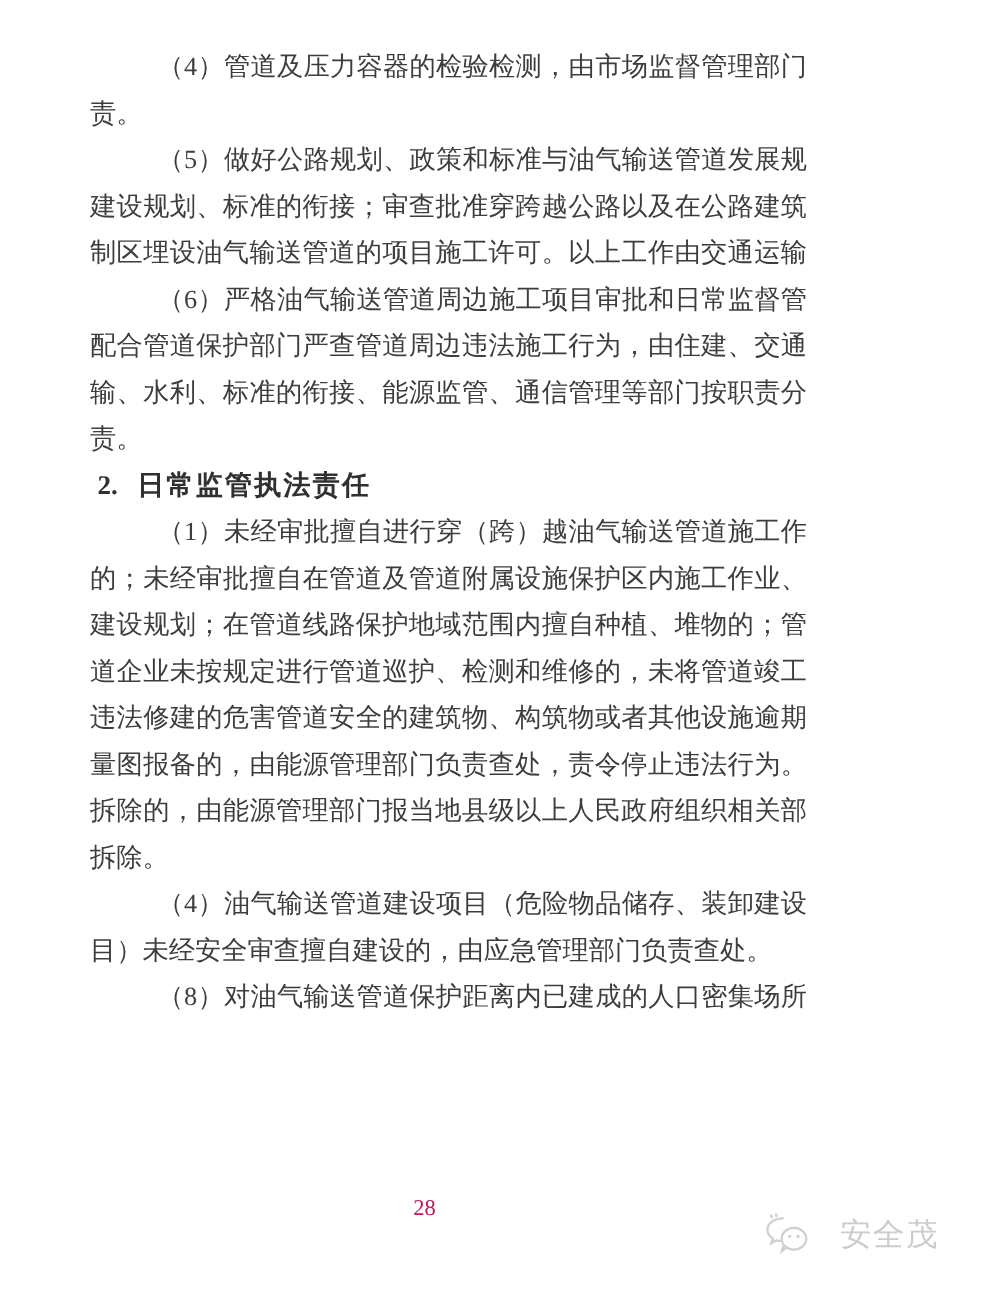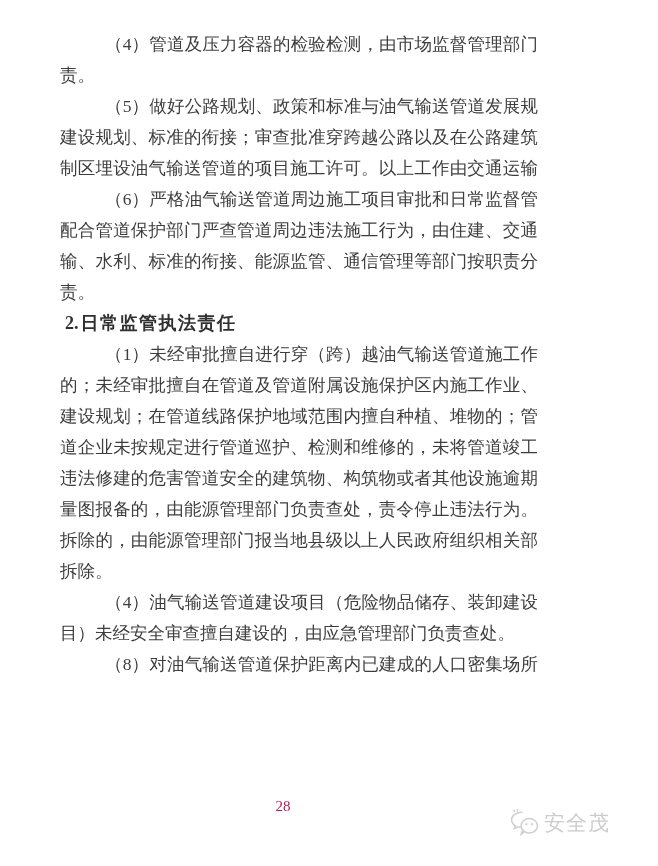--- a/index.html
+++ b/index.html
@@ -39,41 +39,41 @@
   }
   .heading-line {
     font-size: 18px;
     line-height: 31px;
     height: 31px;
     font-weight: bold;
     padding-left: 37px;
     color: #303030;
   }
   .h-title {
-    margin-left: 2px;
+    margin-left: 13px;
     letter-spacing: 1.5px;
   }
   .page-number {
     position: absolute;
     left: 28px;
     top: 770px;
     width: 510px;
     text-align: center;
     font-size: 15px;
     color: #be185d;
     filter: blur(0.25px);
     margin-top: 28px;
   }
   .brand {
     position: absolute;
     left: 509px;
     top: 809px;
     display: flex;
     align-items: flex-end;
-    gap: 4px;
+    gap: 20px;
   }
   .brand-text {
     font-size: 21px;
     letter-spacing: 1px;
     font-family: "Liberation Sans", "DejaVu Sans", sans-serif;
   }
 </style>
 </head>
 <body>
 

